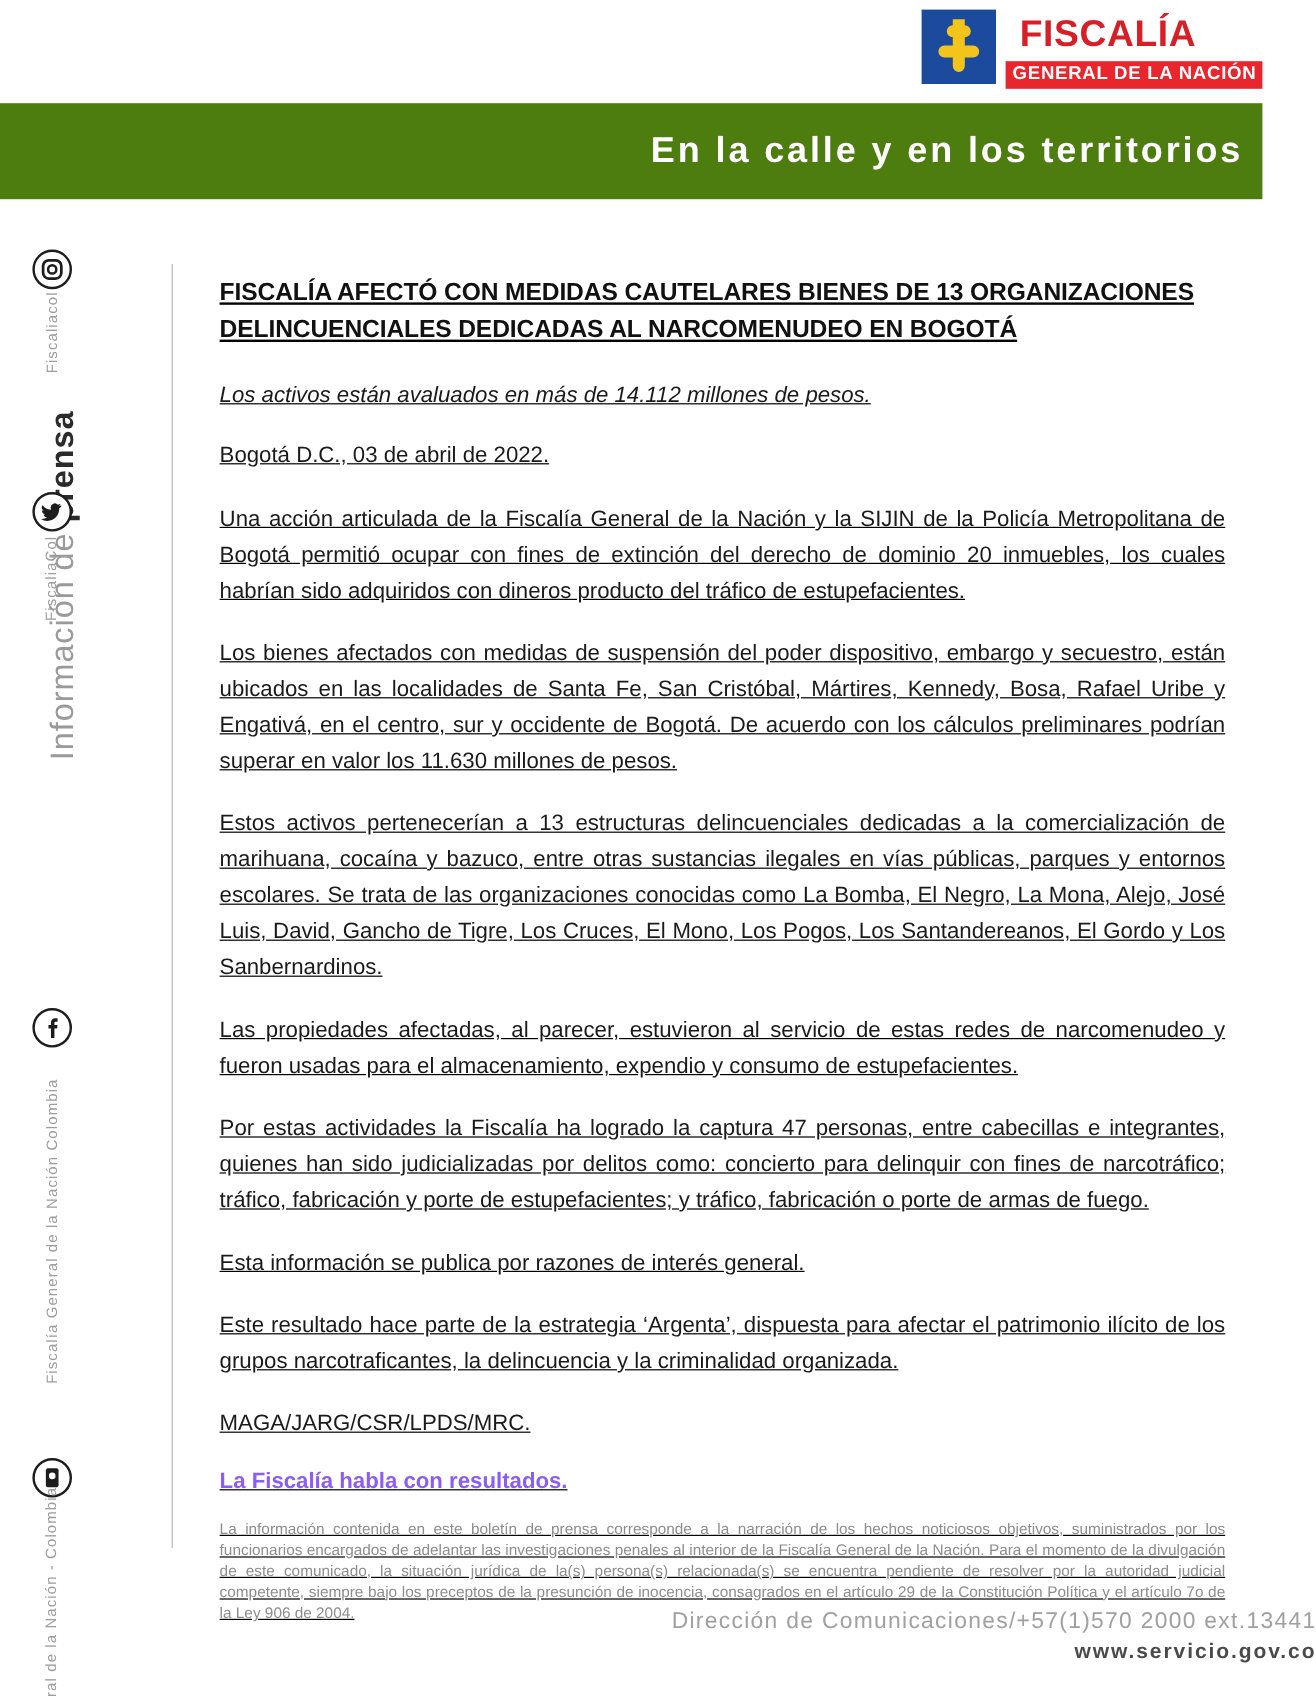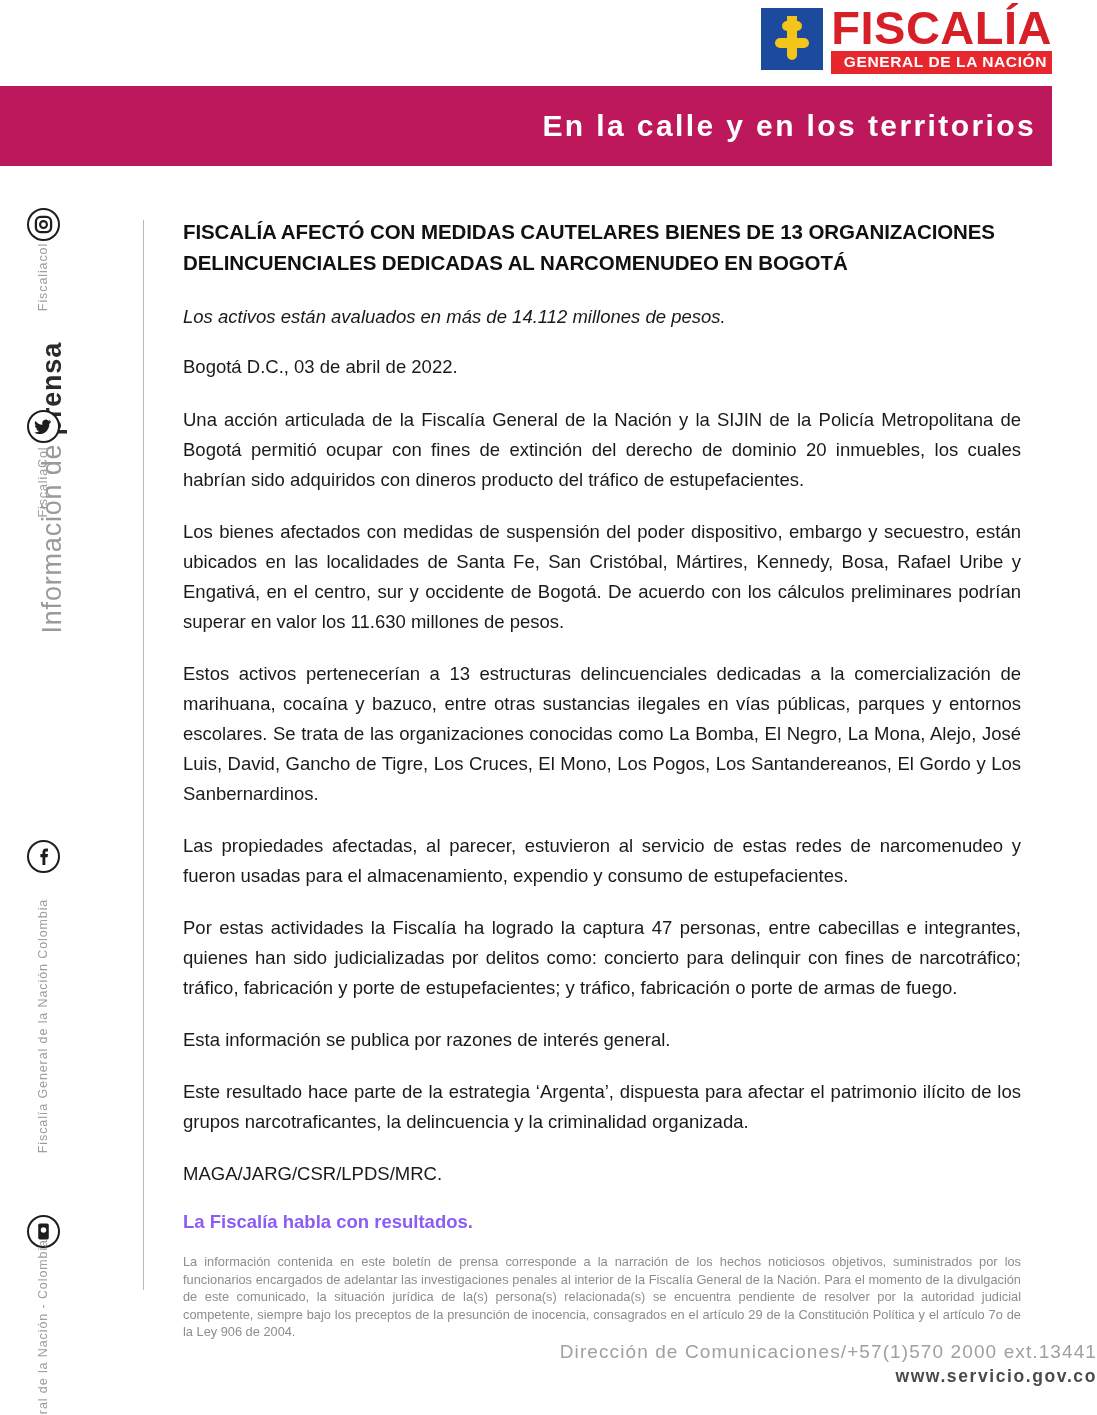--- a/index.html
+++ b/index.html
@@ -45,24 +45,25 @@
     flex: none;
   }
 
   .logo-emblem svg { position: absolute; top: 6px; left: 8px; }
 
   .logo-words { display: flex; flex-direction: column; }
 
   .logo-fiscalia {
     font-family: "Liberation Sans", sans-serif;
     font-weight: bold;
-    font-size: 47px;
+    font-size: 31px;
     line-height: 40px;
     color: #d61f26;
     letter-spacing: 0.5px;
+    margin-left: 12px;
   }
 
   .logo-sub {
     background: #e8262d;
     color: #ffffff;
     font-size: 15.5px;
     font-weight: bold;
     letter-spacing: 0.6px;
     padding: 2px 5px 3px 6px;
     margin-top: 3px;
@@ -70,21 +71,21 @@
     white-space: nowrap;
   }
 
   
   .banner {
     position: absolute;
     top: 86px;
     left: 0;
     width: 1052px;
     height: 80px;
-    background: #be185d;
+    background: #4d7c0f;
     display: flex;
     align-items: center;
     justify-content: flex-end;
   }
 
   .banner-text {
     color: #ffffff;
     font-size: 30px;
     font-weight: bold;
     letter-spacing: 2.4px;
@@ -176,23 +177,24 @@
   .social-label-wrap {
     display: flex;
     align-items: center;
     justify-content: center;
     width: 62px;
   }
 
   
   .content {
     position: absolute;
-    top: 216px;
+    top: 228px;
     left: 183px;
     width: 838px;
+    text-decoration: underline;
   }
 
   .doc-title {
     font-size: 20.5px;
     font-weight: bold;
     line-height: 31px;
     color: #111111;
     letter-spacing: -0.1px;
     margin-bottom: 27px;
   }

